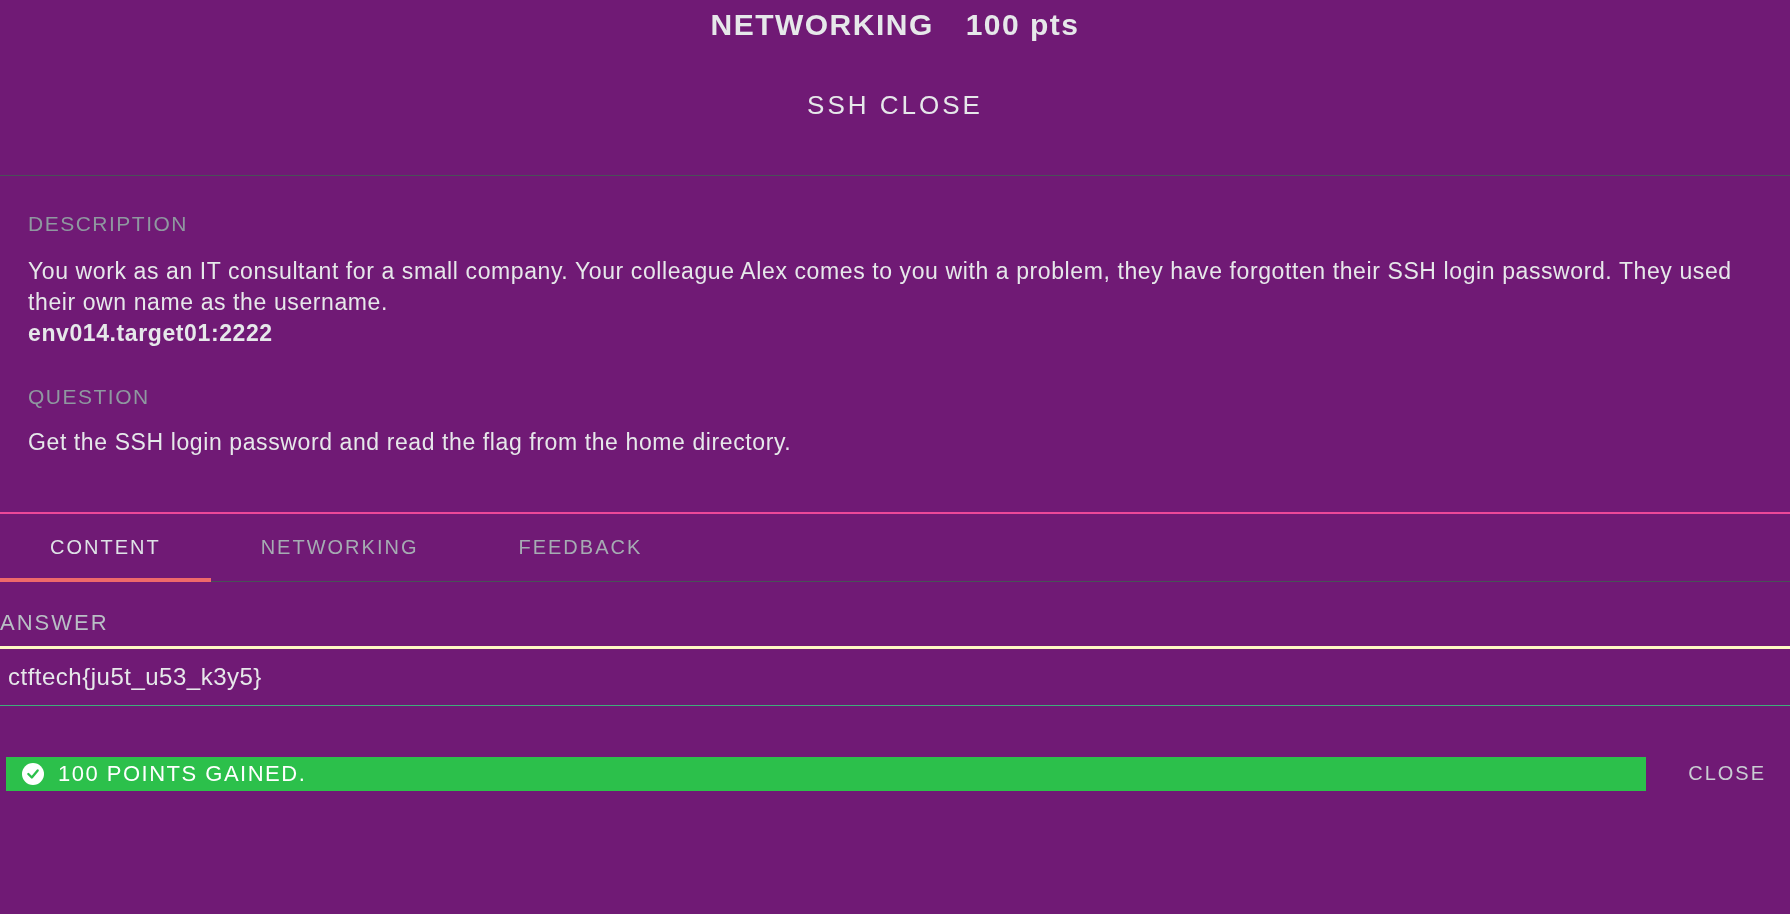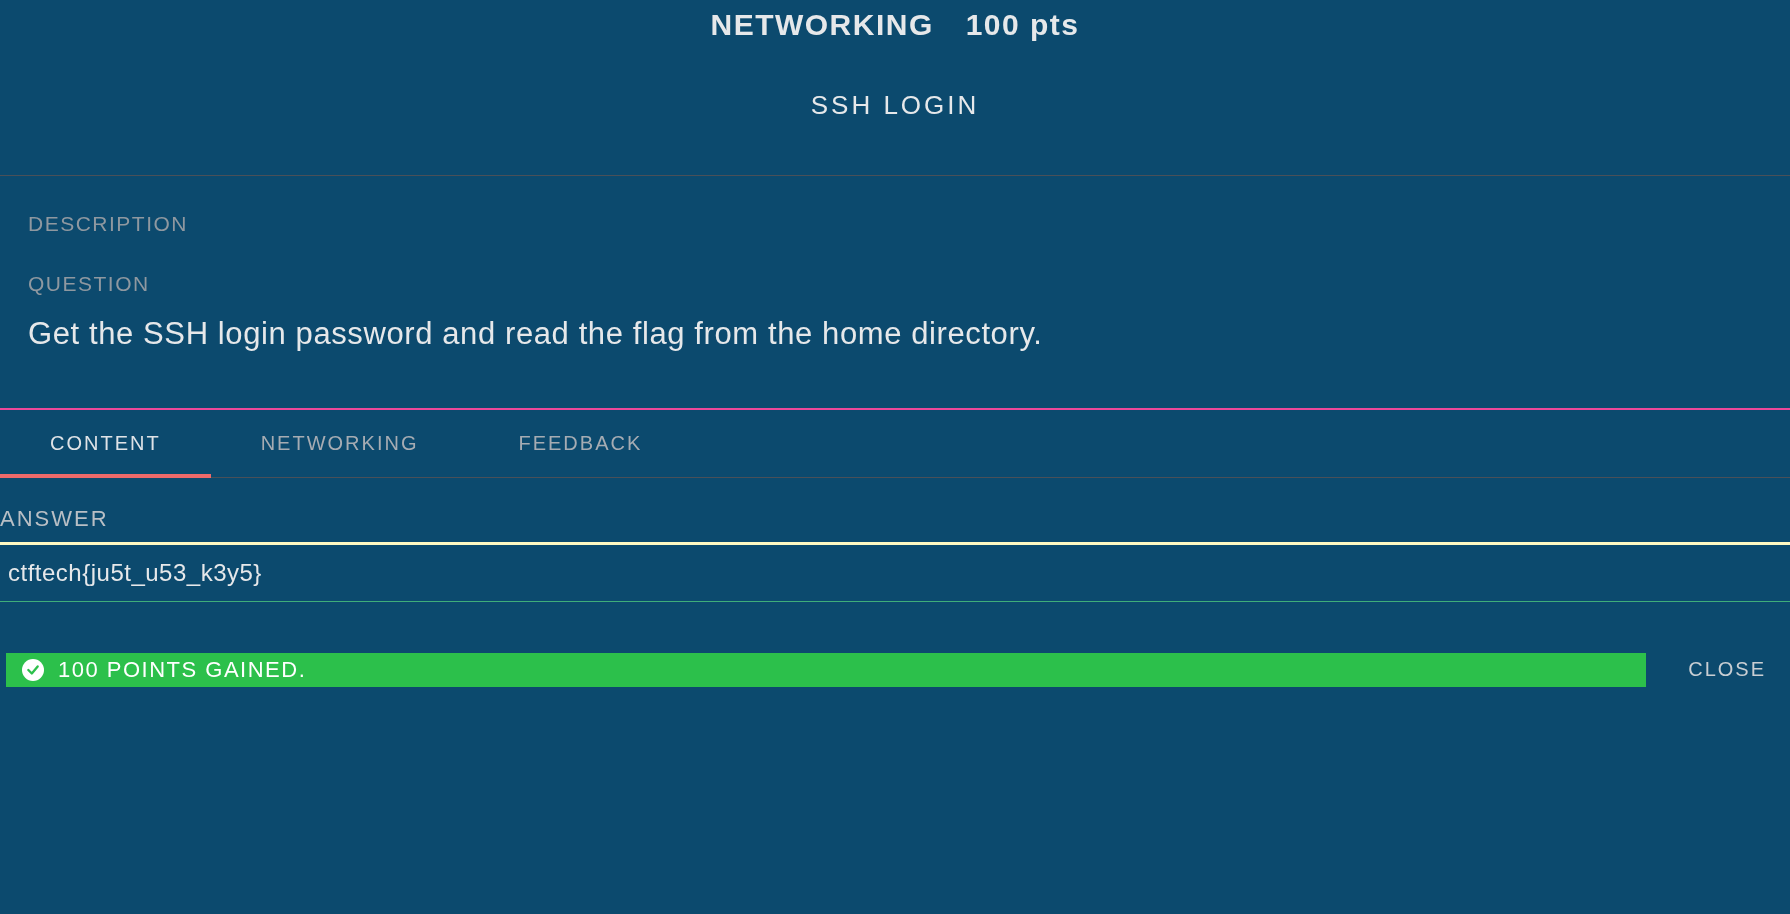--- a/index.html
+++ b/index.html
@@ -9,21 +9,21 @@
     background: #263340;
     color: #e6e8ea;
     font-family: "Segoe UI", "Helvetica Neue", Arial, sans-serif;
     font-size: 22px;
     letter-spacing: 0.5px;
   }
   .page {
     width: 1790px;
     min-height: 914px;
     margin: 0;
-    background: #0c4a6e;
+    background: #701a75;
   }
   .header {
     text-align: center;
     padding: 8px 0 30px 0;
   }
   .category-line {
     font-size: 30px;
     font-weight: 600;
     color: #e6e8ea;
     letter-spacing: 1.5px;
@@ -57,21 +57,21 @@
     font-size: 23px;
     line-height: 1.35;
     color: #e6e8ea;
     font-weight: 400;
     letter-spacing: 0.6px;
   }
   .desc-text .bold {
     font-weight: 700;
   }
   .question-text {
-    font-size: 31px;
+    font-size: 23px;
     color: #e6e8ea;
     letter-spacing: 0.6px;
   }
   .tabbar {
     margin-top: 56px;
     border-top: 2px solid #ec4899;
     border-bottom: 1px solid #4a5058;
     display: flex;
     align-items: stretch;
   }
@@ -158,27 +158,31 @@
 </head>
 <body>
 
 <div class="page">
 
   <div class="header">
     <div class="category-line">
       <span class="cat">NETWORKING</span>
       <span class="pts">100 pts</span>
     </div>
-    <div class="title">SSH LOGIN</div>
+    <div class="title">SSH CLOSE</div>
   </div>
 
   <hr class="divider">
 
   <div class="section">
     <div class="section-label">DESCRIPTION</div>
+    <div class="desc-text">
+      <span>You work as an IT consultant for a small company. Your colleague Alex comes to you with a problem, they have forgotten their SSH login password. They used their own name as the username.</span><br>
+      <span class="bold">env014.target01:2222</span>
+    </div>
 
     <div class="section-label">QUESTION</div>
     <div class="question-text">Get the SSH login password and read the flag from the home directory.</div>
   </div>
 
   <div class="tabbar">
     <div class="tab active">
       <span>CONTENT</span>
     </div>
     <div class="tab inactive">

